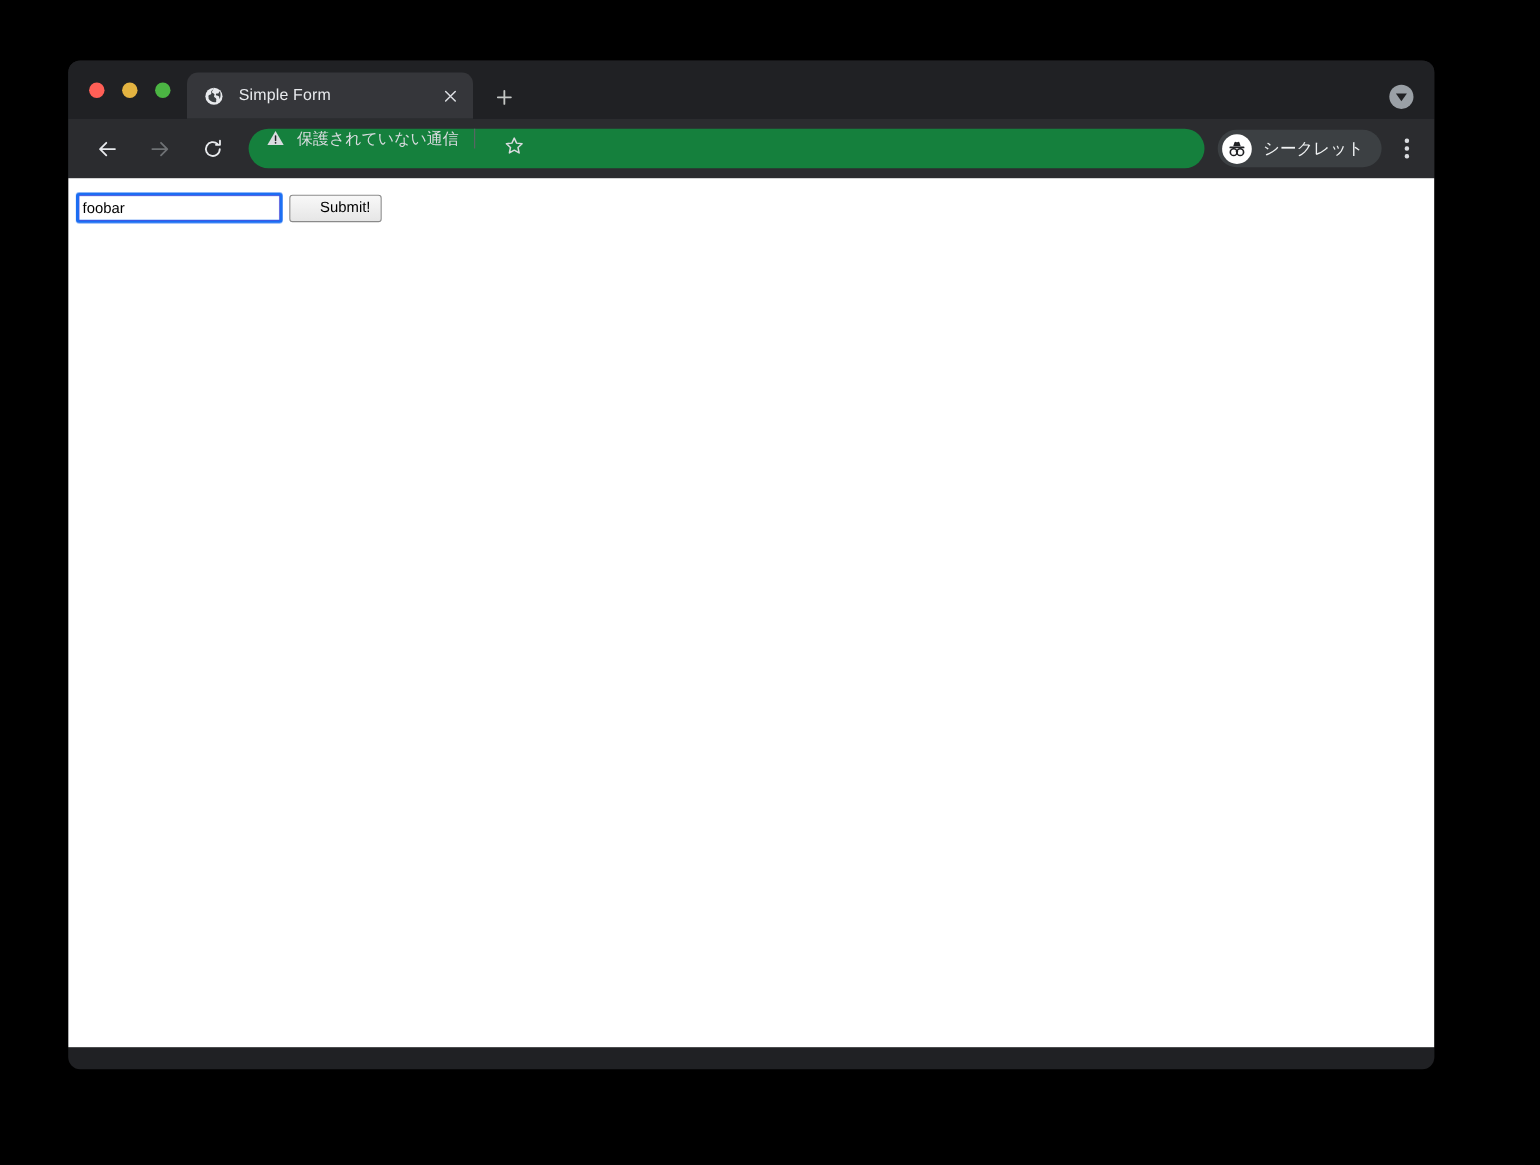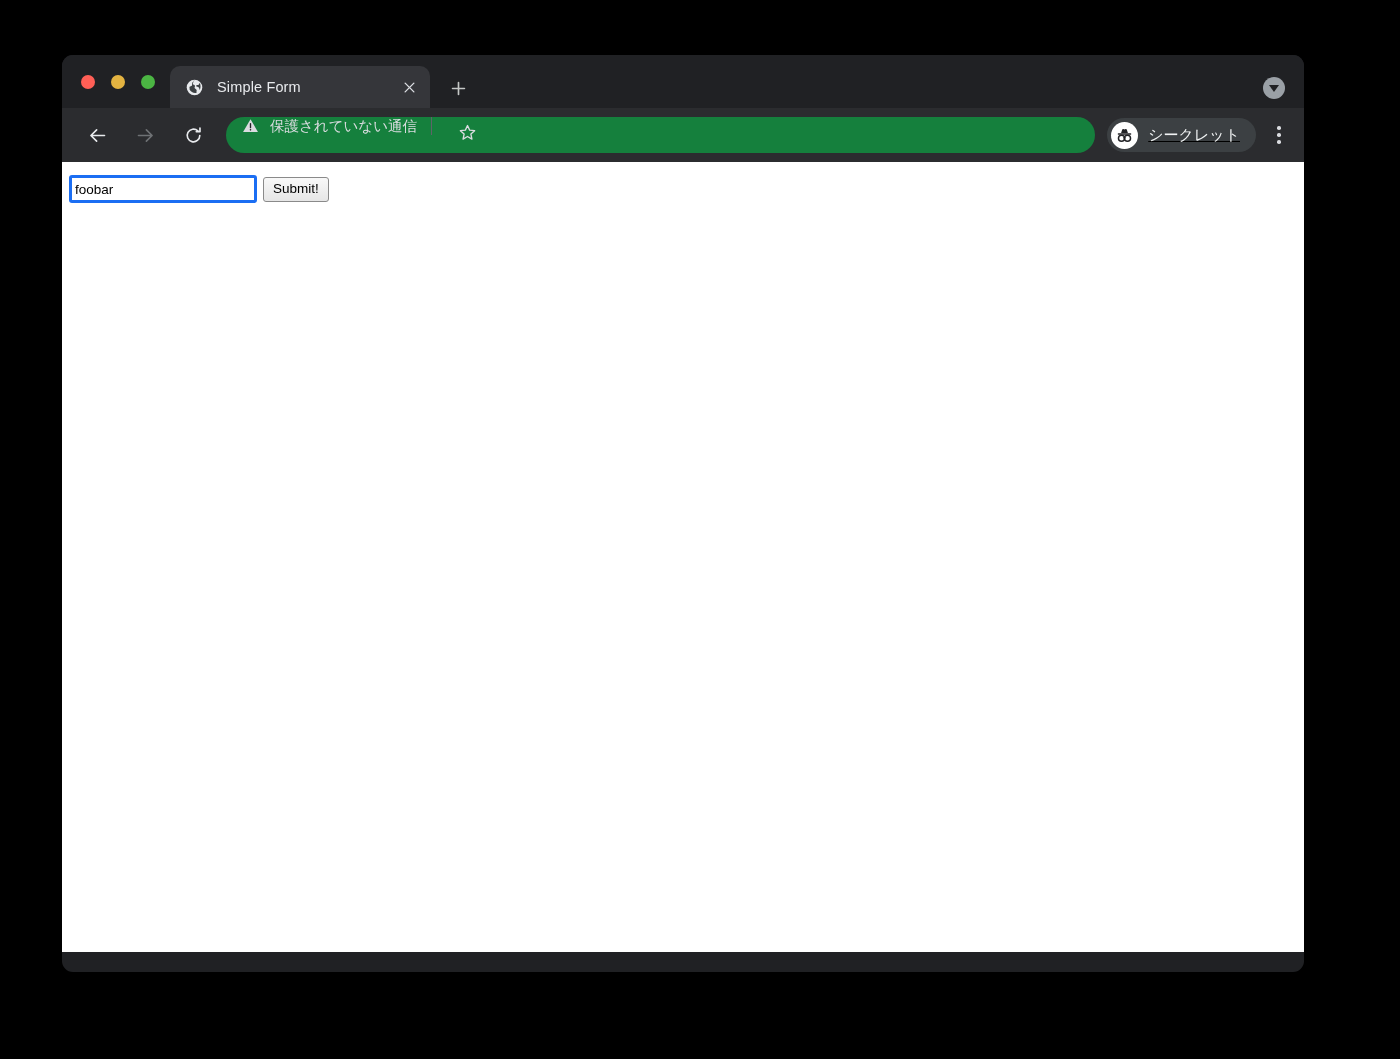--- a/index.html
+++ b/index.html
@@ -206,21 +206,20 @@
   .incognito-pill {
     flex: 0 0 auto;
     height: 34px;
     background: #3c4043;
     border-radius: 17px;
     display: flex;
     align-items: center;
     padding: 0 16px 0 4px;
     margin-left: 12px;
     box-sizing: border-box;
-    text-decoration: underline;
   }
   .incognito-icon {
     width: 27px;
     height: 27px;
     border-radius: 50%;
     background: #ffffff;
     flex: 0 0 auto;
     display: flex;
     align-items: center;
     justify-content: center;
@@ -287,21 +286,21 @@
     display: block;
   }
   .submit-button {
     margin-left: 8px;
     font-family: "Liberation Sans", sans-serif;
     font-size: 13.5px;
     color: #000000;
     background: linear-gradient(#f8f8f8, #e6e6e6);
     border: 1px solid #8a8a8a;
     border-radius: 3px;
-    padding: 3px 9px 4px 9px;
+    padding: 3px 9px 4px 27px;
     line-height: 16px;
   }
 </style>
 </head>
 <body>
 
 <div class="browser-window">
 
   <div class="tab-strip">
 

